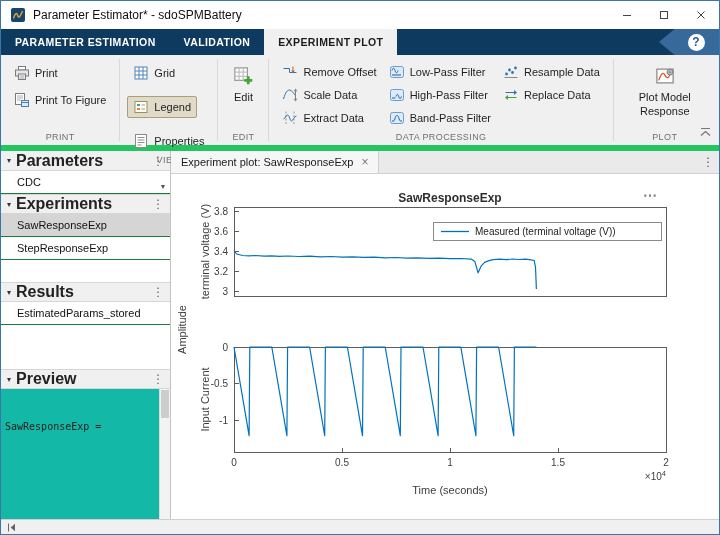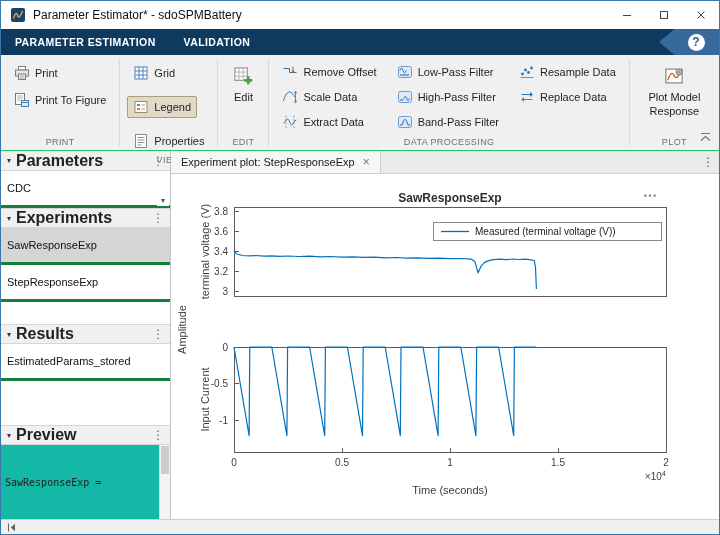--- a/index.html
+++ b/index.html
@@ -19,52 +19,52 @@
   .rtab { padding:8px 14px; display:flex; align-items:center; font-size:10.5px;
           letter-spacing:.4px; color:#fff; font-weight:600; }
   .rtab.active { background:#f0f0f0; color:#1c1c1c; }
   .help-wedge { position:absolute; right:0; top:0; height:100%; width:60px;
                 background:#38699b; clip-path:polygon(26% 0,100% 0,100% 100%,26% 100%,0 50%);
                 display:flex; align-items:center; justify-content:center; padding-left:14px; }
   .help-btn { width:17px; height:17px; border-radius:50%; background:#fff; color:#2a5d8c;
               font-weight:700; font-size:12px; display:flex; align-items:center; justify-content:center; }
 
   
-  .toolbar { height:96px; flex:none; background:#f0f0f0; border-bottom:1px solid #22c55e;
+  .toolbar { height:96px; flex:none; background:#f0f0f0; border-bottom:6px solid #22c55e;
              display:flex; align-items:stretch; position:relative; }
   .tb-group { display:flex; flex-direction:column; padding:5px 7px 1px; }
   .tb-rows { display:flex; flex-direction:column; gap:5px; align-items:flex-start;
              flex:1; padding-top:2px; }
   .tb-btn { display:flex; align-items:center; gap:5px; padding:2px 5px; font-size:11px;
             color:#1f1f1f; border:1px solid transparent; border-radius:2px;
             line-height:16px; white-space:nowrap; cursor:default; }
   .tb-btn.pressed { background:#e0dbc8; border-color:#a89f7e; }
   .tb-btn-tall { display:flex; flex-direction:column; align-items:center; gap:5px;
                  padding:6px 8px 2px; font-size:11px; text-align:center; color:#1f1f1f; flex:1; }
   .tb-btn-tall .lbl { max-width:72px; line-height:1.25; }
   .tb-group-label { font-size:9px; color:#6f6f6f; text-align:center; padding:3px 0 2px;
                     letter-spacing:.4px; }
   .tb-sep { width:1px; background:#d9d9d9; margin:4px 0; flex:none; }
   .dp-grid { display:grid; grid-auto-flow:column; grid-template-rows:repeat(3,1fr);
-             column-gap:8px; flex:1; align-items:center; justify-items:start; }
+             flex:1; align-items:center; justify-items:start; }
   .collapse-toolstrip { position:absolute; right:7px; bottom:7px; }
   svg.ic { flex:none; display:block; }
 
   
   .body { flex:1; display:flex; min-height:0; }
   .sidebar { width:170px; flex:none; border-right:1px solid #c3c3c3;
              display:flex; flex-direction:column; background:#fff; }
   .side-header { height:20px; flex:none; display:flex; align-items:center; gap:5px;
                  padding:0 6px; background:#f0f0f0; border-bottom:1px solid #d6d6d6;
                  border-top:1px solid #d6d6d6; }
   .side-header .tri { font-size:8px; color:#333; }
   .side-header .htitle { font-size:16px; font-weight:700; color:#222; }
   .side-header .dots { margin-left:auto; color:#666; font-size:12px; line-height:12px; }
-  .side-row { height:37px; flex:none; display:flex; align-items:center; padding:0 6px;
-              font-size:11px; color:#111; border-bottom:3px solid #15803d; background:#fff; }
+  .side-row { height:23px; flex:none; display:flex; align-items:center; padding:0 16px;
+              font-size:11px; color:#111; border-bottom:1px solid #15803d; background:#fff; }
   .side-row.selected { background:#d5d5d5; }
   .params-list { position:relative; }
   .scroll-arrow { position:absolute; right:1px; bottom:2px; width:12px; height:12px;
                   display:flex; align-items:center; justify-content:center;
                   font-size:7px; color:#555; background:#fff; }
   .filler-exp { height:22px; background:#fff; flex:none; }
   .filler-res { height:44px; background:#fff; flex:none; }
   .preview-wrap { flex:1; display:flex; min-height:0; background:#14b8a6; }
   .preview-text { flex:1; padding:3px 4px; font-family:"DejaVu Sans Mono",monospace;
                   font-size:10px; line-height:14px; color:#222; white-space:pre; overflow:hidden; }
@@ -118,20 +118,21 @@
         <svg class="ic" width="10" height="10" viewBox="0 0 10 10">
             <path d="M1.5 1.5l7 7M8.5 1.5l-7 7" stroke="#444"></path>
           </svg>
       </div>
     </div>
   </div>
 
   <div class="tabstrip">
     <div class="rtab">PARAMETER ESTIMATION</div>
     <div class="rtab">VALIDATION</div>
+    <div class="rtab active">EXPERIMENT PLOT</div>
     <div class="help-wedge">
       <div class="help-btn">?</div>
     </div>
   </div>
 
   <div class="toolbar">
 
     <div class="tb-group">
       <div class="tb-rows">
         <div class="tb-btn">
@@ -344,21 +345,21 @@
         </div>
         <div class="preview-scroll">
           <div class="preview-thumb"></div>
         </div>
       </div>
     </div>
 
     <div class="main">
       <div class="doc-tabbar">
         <div class="doc-tab">
-          <span>Experiment plot: StepResponseExp</span>
+          <span>Experiment plot: SawResponseExp</span>
           <span class="doc-close">×</span>
         </div>
         <div class="doc-dots">⋮</div>
       </div>
       <div class="plot-area">
         <div class="plot-title">SawResponseExp</div>
         <div class="plot-ellipsis">⋯</div>
         <svg id="plots-svg" width="550" height="345">
             <rect x="63.5" y="33.5" width="432" height="89" fill="none" stroke="#5c5c5c" shape-rendering="crispEdges"></rect>
             <line x1="63.5" y1="117.05555555555557" x2="67.5" y2="117.05555555555557" stroke="#5c5c5c" shape-rendering="crispEdges"></line>

